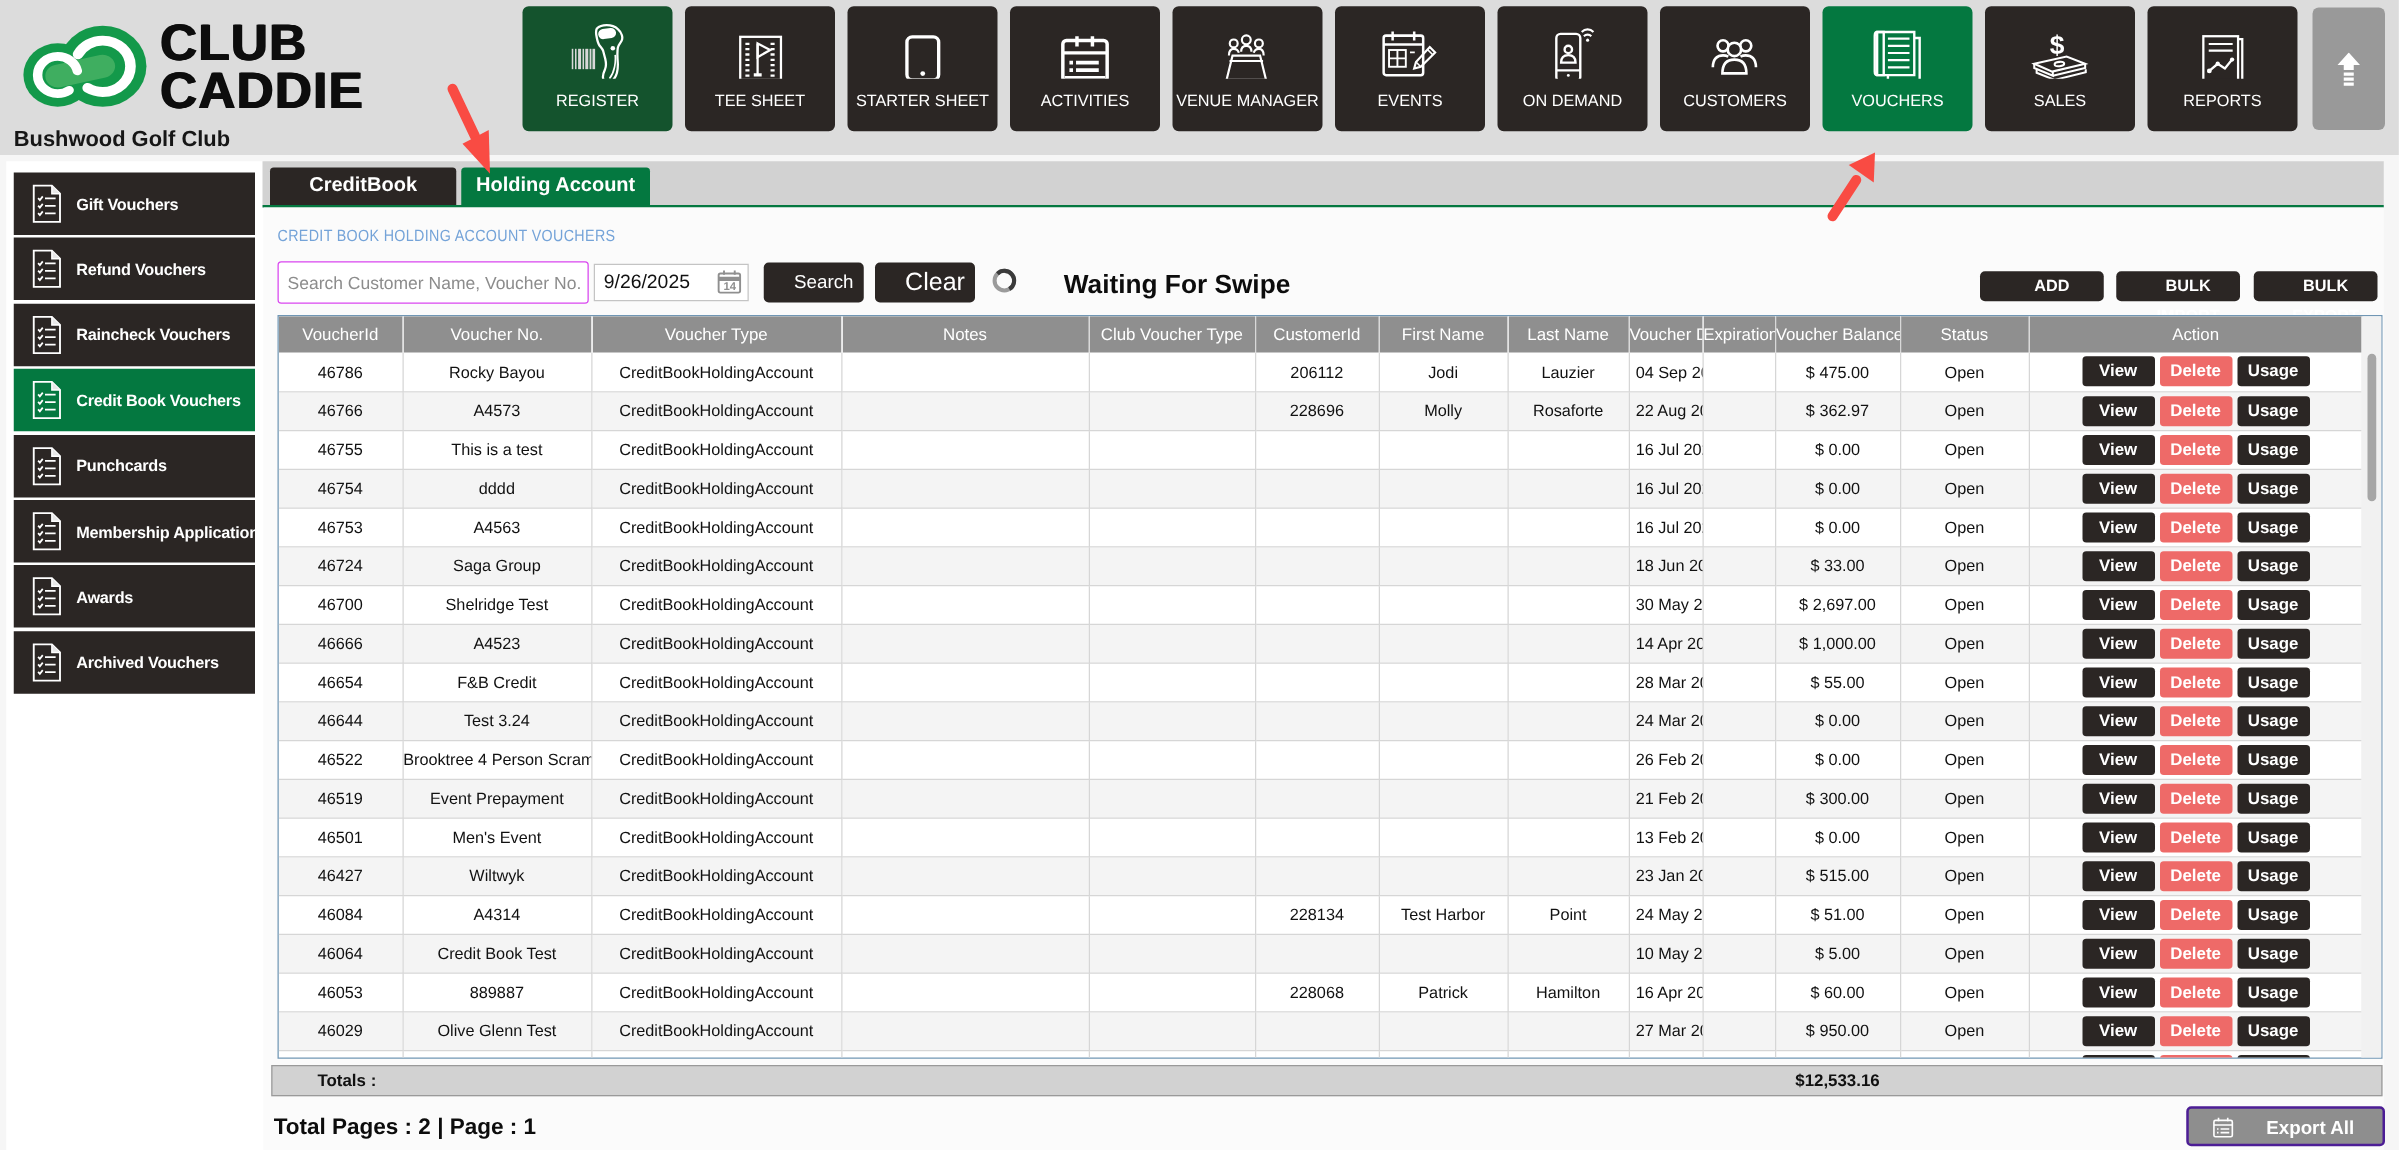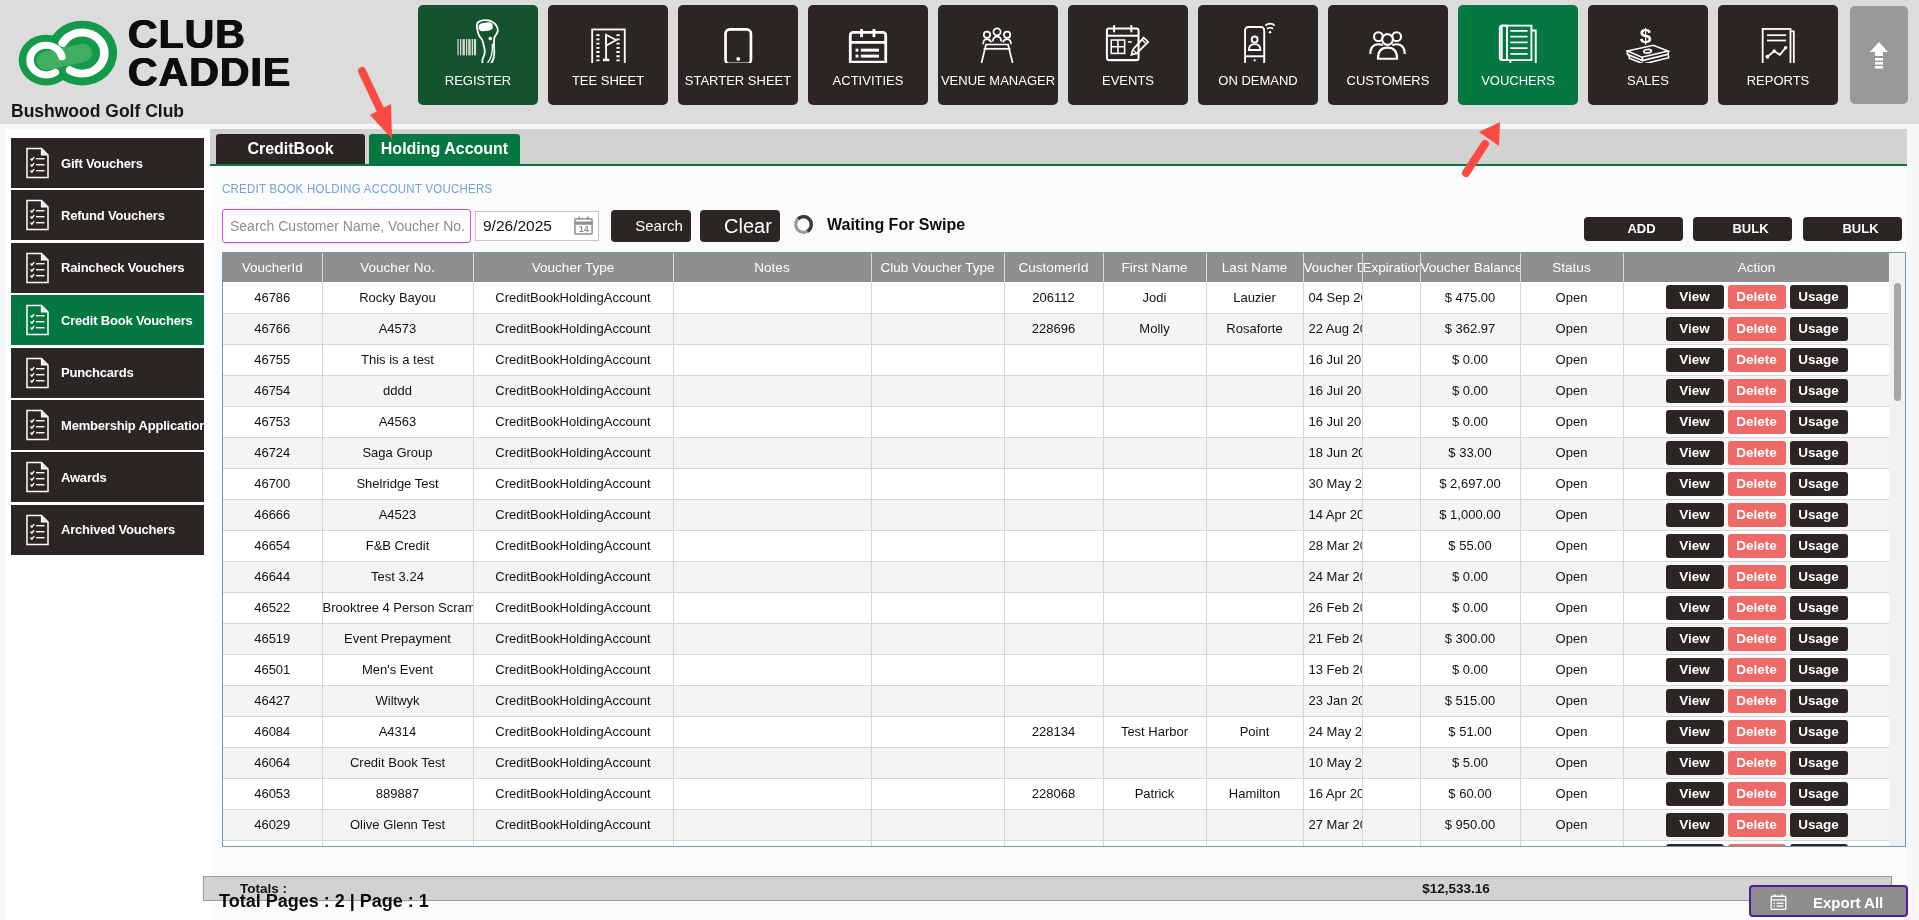--- a/index.html
+++ b/index.html
@@ -37,43 +37,43 @@
   transform:scaleX(0.88); transform-origin:left center; white-space:nowrap; }
 .searchin { position:absolute; left:222px; top:209px; width:249px; height:34px; background:#fff;
   border:1px solid #d946ef; border-radius:3px; color:#8c8c8c; font-size:14px; line-height:32px; padding-left:7px; white-space:nowrap; overflow:hidden; }
 .datein { position:absolute; left:475px; top:211px; width:124px; height:30px; background:#fff;
   border:1px solid #c4c4c4; font-size:15.5px; color:#111; line-height:28px; padding-left:7px; }
 .calic { position:absolute; right:4px; top:3px; }
 .btn { position:absolute; background:#2b2624; color:#fff; text-align:center; border-radius:4px;padding-left:16px; }
 .srch { left:611px; top:210px; width:80px; height:32px; font-size:15px; line-height:32px; }
 .clr { left:700px; top:210px; width:80px; height:32px; font-size:20px; line-height:32px; }
 .spin { position:absolute; left:793px; top:214px; }
-.wfs { position:absolute; left:827px; top:216px; font-weight:bold; font-size:16px; color:#0c0c0c;text-align:right; }
+.wfs { position:absolute; left:851px; top:216px; font-weight:bold; font-size:21px; color:#0c0c0c;text-align:right; }
 .add { left:1584px; top:217px; width:99px; height:24px; font-size:13px; font-weight:bold; line-height:24px; }
 .bimp { left:1693px; top:217px; width:99px; height:24px; font-size:13px; font-weight:bold; line-height:24px; }
 .bexp { left:1803px; top:217px; width:99px; height:24px; font-size:13px; font-weight:bold; line-height:24px; }
 
 .twrap { position:absolute; left:222px; top:252px; width:1684px; height:595px;
   border:1px solid #7096b4; background:#fff; overflow:hidden; }
 table { border-collapse:collapse; table-layout:fixed; width:1667px; }
 th { background:#8f8f8f; color:#fff; font-weight:normal; font-size:13.5px; height:29px;
   border-right:1px solid #d9d9d9; overflow:hidden; white-space:nowrap; }
 td { height:31px; font-size:13px; color:#111; text-align:center; border-right:1px solid #d6d6d6;
   border-bottom:1px solid #d6d6d6; overflow:hidden; white-space:nowrap; }
 tr.even td { background:#f4f4f4; }
 td.datec { text-align:left; padding-left:5px; }
 .ab { display:inline-block; width:58px; height:24px; line-height:24px; border-radius:3px;
   color:#fff; font-size:13.5px; font-weight:bold; margin:0 2px; }
 .dark2 { background:#2b2624; }
 .del { background:#ee6a68; }
 .sbar { position:absolute; left:1666px; top:0; width:17px; height:594px; background:#f1f1f1; }
 .sthumb { position:absolute; left:5px; top:30px; width:7px; height:118px; background:#a6a6a6; border-radius:4px; }
 
-.totals { position:absolute; left:203px; top:852px; width:1689px; height:25px; background:#d2d2d2;
-  border:1px solid #9a9a9a;margin-top:24px; }
+.totals { position:absolute; left:217px; top:852px; width:1689px; height:25px; background:#d2d2d2;
+  border:1px solid #9a9a9a; }
 .totlbl { position:absolute; left:36px; top:4px; font-weight:bold; font-size:13.5px; color:#111; }
 .totval { position:absolute; left:1202px; top:4px; width:100px; text-align:center; font-weight:bold; font-size:13.5px; color:#111; }
 .pages { position:absolute; left:219px; top:891px; font-weight:bold; font-size:18px; color:#0c0c0c; }
 .expall { position:absolute; left:1749px; top:885px; width:159px; height:32px; background:#8e8e8e;
   border:2px solid #4c1d95; border-radius:4px; color:#fff; }
 .expic { position:absolute; left:18px; top:6px; }
 .explbl { position:absolute; left:62px; top:7px; font-weight:bold; font-size:15px; }
 </style></head>
 <body>
 <div class="topband"></div>

